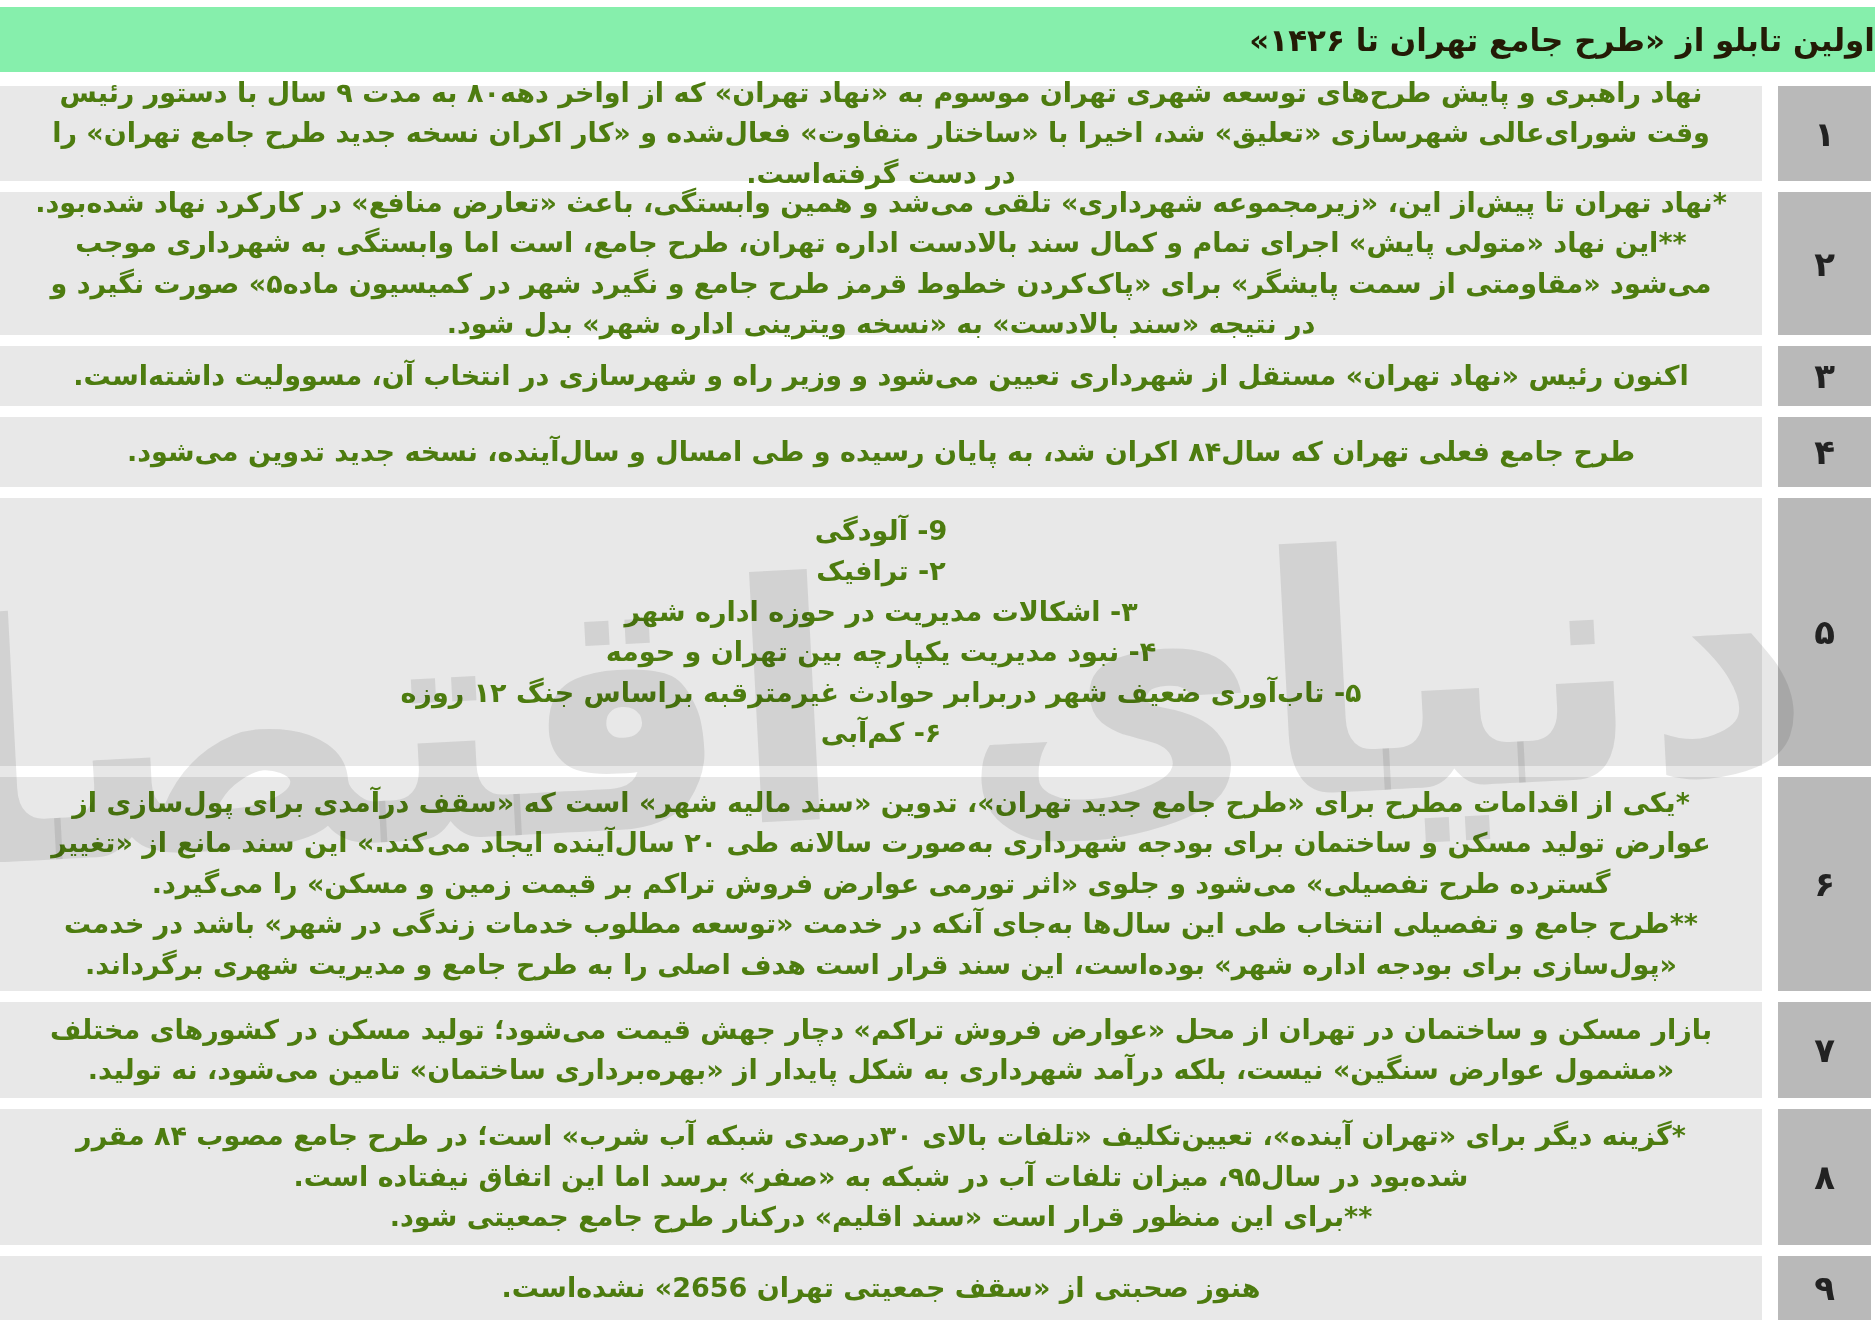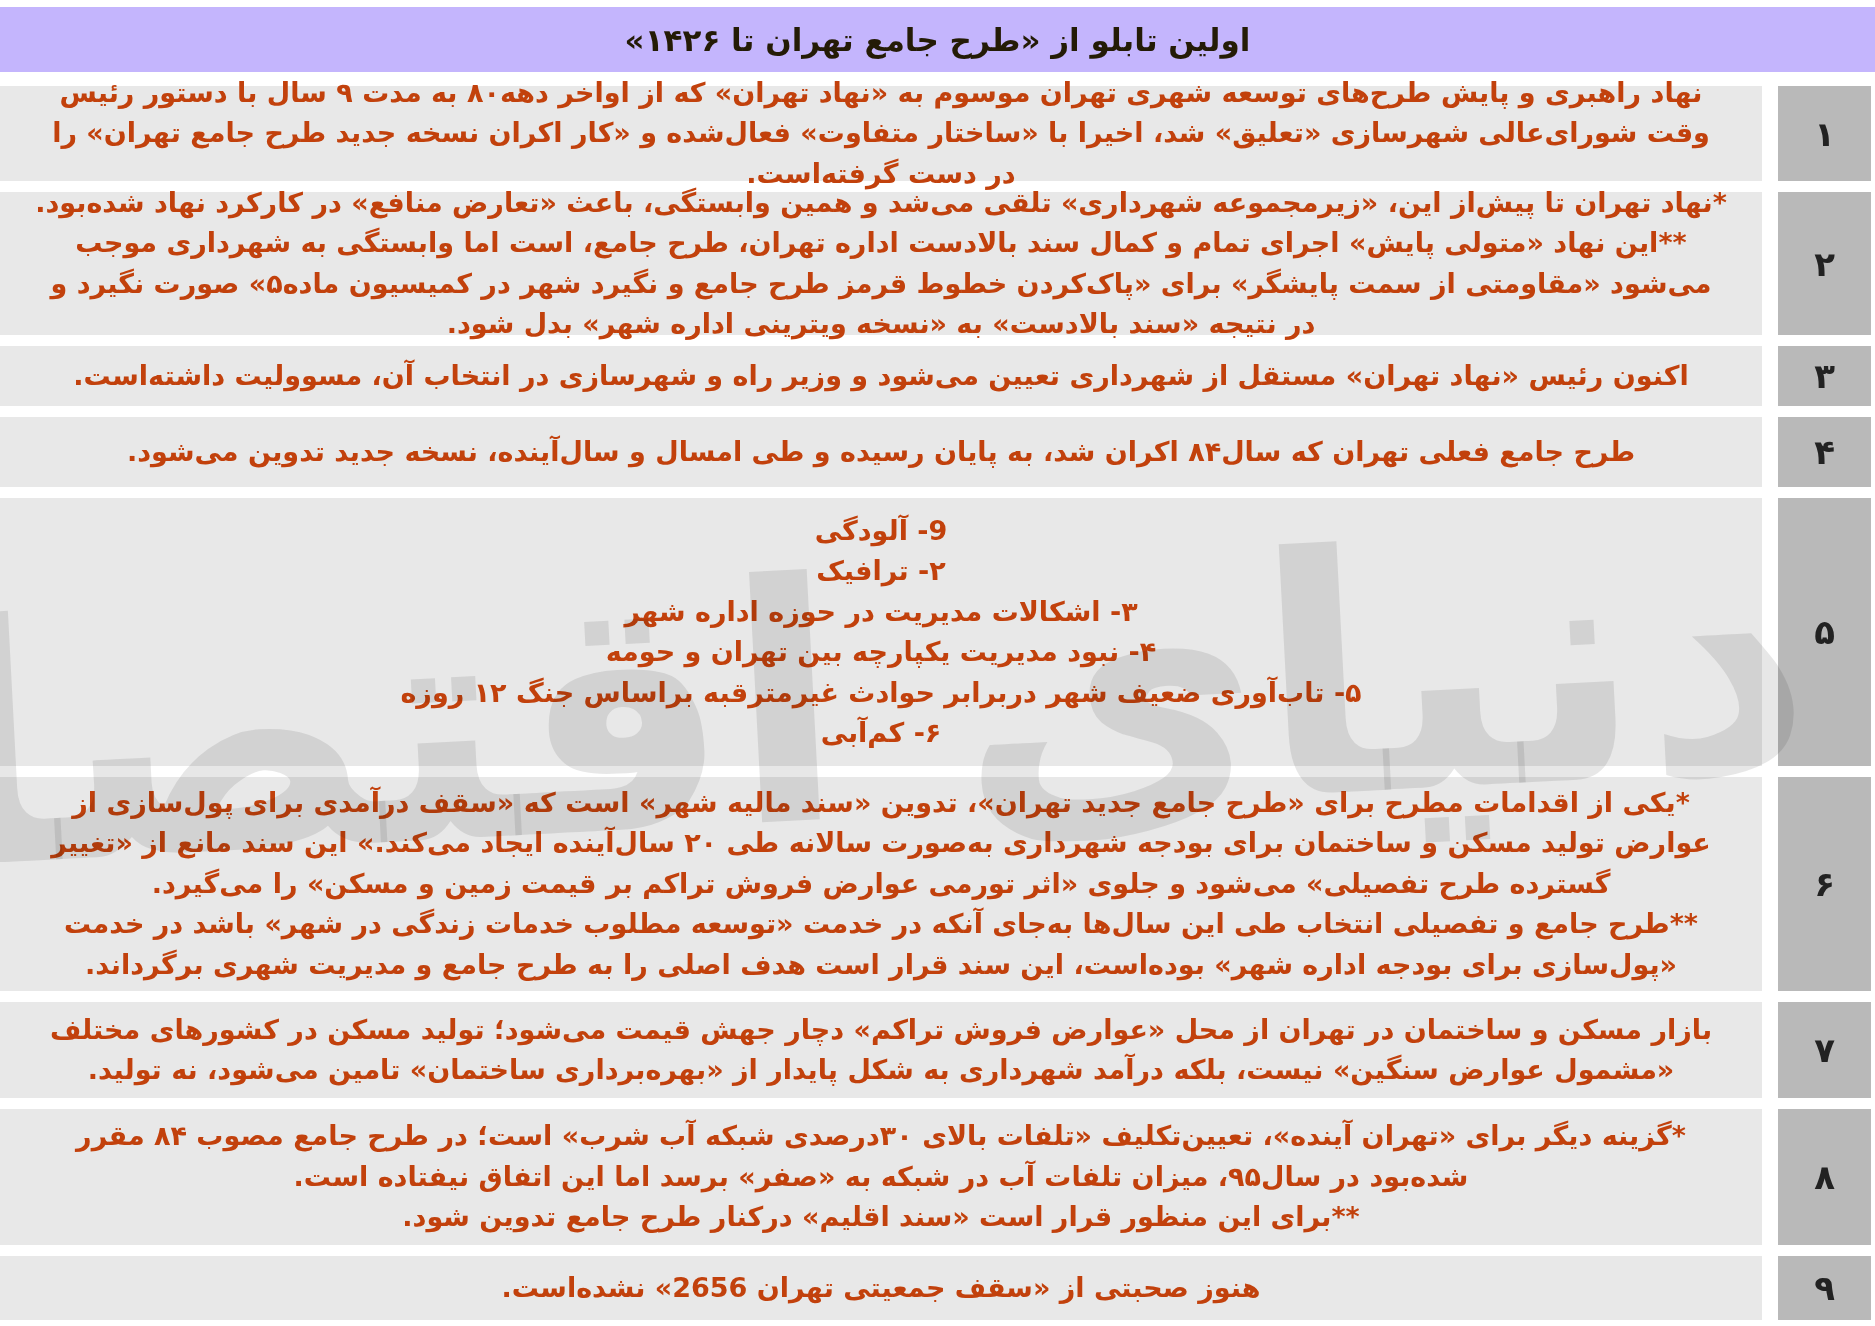--- a/index.html
+++ b/index.html
@@ -5,40 +5,40 @@
   html,body{margin:0;padding:0;}
   body{
     width:1875px;height:1326px;
     background:#ffffff;
     font-family:"DejaVu Sans","Liberation Sans",sans-serif;
     position:relative;overflow:hidden;
   }
   .page{position:relative;width:1875px;height:1326px;}
   .header{
     margin-top:7px;height:65px;width:1875px;
-    background:#c4b5fd;
-    display:flex;align-items:center;justify-content:center;
+    background:#86efac;
+    display:flex;align-items:center;
   }
   .header .title{
     font-size:31px;font-weight:bold;color:#241b06;letter-spacing:0;
   }
   .rows{
     margin:14px 4px 0 0;
     display:flex;flex-direction:column;gap:11px;
   }
   .row{display:flex;column-gap:16px;}
   
   .numbox{
     order:-1;width:93px;flex:0 0 93px;
     background:#b9b9b9;color:#222222;
     display:flex;align-items:center;justify-content:center;
     font-size:34px;font-weight:600;
   }
   .content{
-    flex:1;background:#e8e8e8;color:#c2410c;
+    flex:1;background:#e8e8e8;color:#4d7c0f;
     display:flex;flex-direction:column;justify-content:center;
     text-align:center;padding:18px 34px;box-sizing:border-box;
     font-size:27px;line-height:1.5;font-weight:600;
   }
   .content p{margin:0;}
   .row:nth-child(1){height:95px;}
   .row:nth-child(2){height:143px;}
   .row:nth-child(3){height:60px;}
   .row:nth-child(4){height:70px;}
   .row:nth-child(5){height:268px;}
@@ -113,21 +113,21 @@
     <div class="row">
       <div class="numbox">۷</div>
       <div class="content">
           <p>بازار مسکن و ساختمان در تهران از محل «عوارض فروش تراکم» دچار جهش قیمت می‌شود؛ تولید مسکن در کشورهای مختلف «مشمول عوارض سنگین» نیست، بلکه درآمد شهرداری به شکل پایدار از «بهره‌برداری ساختمان» تامین می‌شود، نه تولید.</p>
         </div>
     </div>
     <div class="row">
       <div class="numbox">۸</div>
       <div class="content">
           <p>*گزینه دیگر برای «تهران آینده»، تعیین‌تکلیف «تلفات بالای ۳۰درصدی شبکه آب شرب» است؛ در طرح جامع مصوب ۸۴ مقرر شده‌بود در سال۹۵، میزان تلفات آب در شبکه به «صفر» برسد اما این اتفاق نیفتاده است.</p>
-          <p>**برای این منظور قرار است «سند اقلیم» درکنار طرح جامع تدوین شود.</p>
+          <p>**برای این منظور قرار است «سند اقلیم» درکنار طرح جامع جمعیتی شود.</p>
         </div>
     </div>
     <div class="row">
       <div class="numbox">۹</div>
       <div class="content">
           <p>هنوز صحبتی از «سقف جمعیتی تهران 2656» نشده‌است.</p>
         </div>
     </div>
   </div>
 

